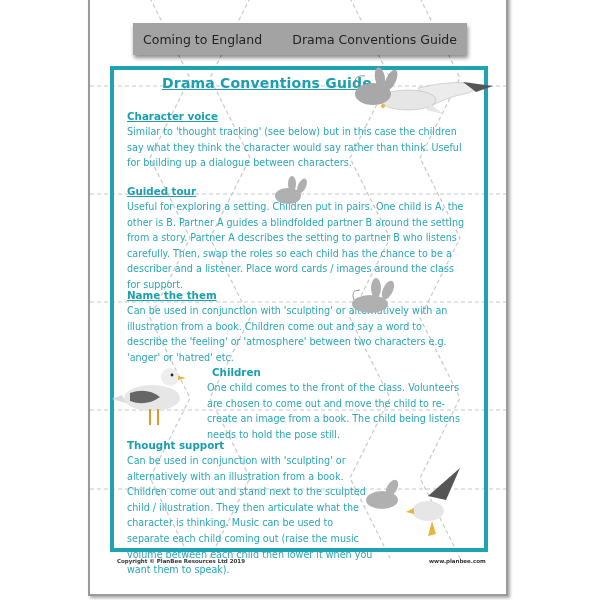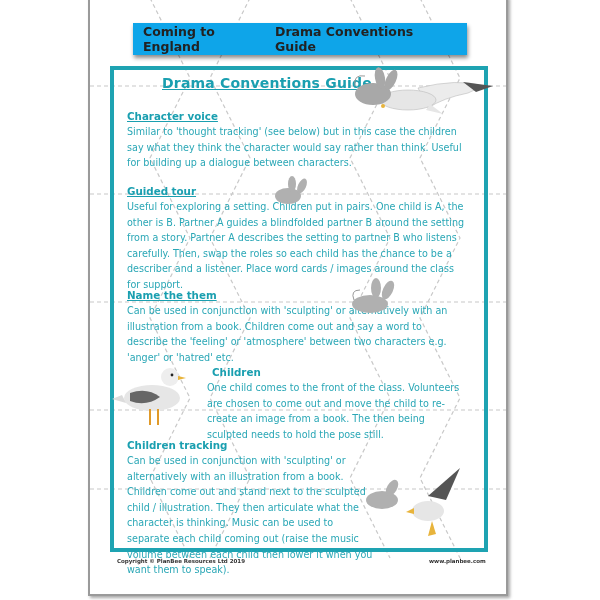--- a/index.html
+++ b/index.html
@@ -8,23 +8,23 @@
       font-family: "DejaVu Sans", sans-serif;
     }
     .page {
       position: absolute; left: 88px; top: -4px; width: 420px; height: 600px;
       background: #ffffff; border: 2px solid #9a9a9a; box-shadow: 2px 2px 3px rgba(0,0,0,0.35);
       box-sizing: border-box; overflow: hidden;
     }
     .bg-pattern { position: absolute; left: 0; top: 0; width: 420px; height: 600px; }
     .header-box {
       position: absolute; left: 43px; top: 25px; width: 334px; height: 32px;
-      background: #0ea5e9; box-shadow: 1px 3px 4px rgba(0,0,0,0.45);
+      background: #a3a3a3; box-shadow: 1px 3px 4px rgba(0,0,0,0.45);
       display: flex; justify-content: space-between; align-items: center; padding: 0 10px; box-sizing: border-box;
-      font-size: 12.5px; color: #222; font-weight: bold;
+      font-size: 12.5px; color: #222;
     }
     .frame {
       position: absolute; left: 20px; top: 68px; width: 378px; height: 486px;
       border: 4px solid #1ea3b2; box-sizing: border-box;
     }
     .doc-title {
       position: absolute; left: 72px; top: 77px; font-size: 14px; font-weight: bold; color: #1a9fb0;
       text-decoration: underline; letter-spacing: 0.2px;
     }
     .section { position: absolute; left: 37px; width: 338px; color: #2aa7b6; font-size: 9.6px; line-height: 15.6px; }
@@ -98,36 +98,36 @@
   </div>
   <svg class="deco" style="left:250px; top:280px;" width="60" height="40" viewBox="0 0 60 40">
     <ellipse cx="30" cy="26" rx="18" ry="9" fill="#b0b0b0"></ellipse>
     <ellipse cx="36" cy="10" rx="5" ry="10" fill="#b0b0b0"></ellipse>
     <ellipse cx="48" cy="12" rx="5" ry="10" fill="#b0b0b0" transform="rotate(25 48 12)"></ellipse>
     <path d="M14 22 Q10 12 20 12" fill="none" stroke="#999" stroke-width="1"></path>
   </svg>
 
   <div class="section" style="top:367px; left:37px;">
     <h3 class="nou" style="padding-left:85px;">Children</h3>
-    <p style="padding-left:80px;">One child comes to the front of the class. Volunteers are chosen to come out and move the child to re-create an image from a book. The then being sculpted needs to hold the pose still.</p>
+    <p style="padding-left:80px;">One child comes to the front of the class. Volunteers are chosen to come out and move the child to re-create an image from a book. The child being listens needs to hold the pose still.</p>
   </div>
 
   <svg class="deco" style="left:22px; top:365px;" width="80" height="70" viewBox="0 0 80 70">
     <ellipse cx="40" cy="35" rx="28" ry="13" fill="#e6e6e6"></ellipse>
     <path d="M10 32 L0 36 L14 40 Z" fill="#dcdcdc"></path>
     <path d="M18 30 Q35 24 48 34 Q34 44 18 38 Z" fill="#666"></path>
     <circle cx="58" cy="14" r="9" fill="#eeeeee"></circle>
     <path d="M66 13 L74 15 L66 17 Z" fill="#e8b43c"></path>
     <circle cx="60" cy="12" r="1.4" fill="#222"></circle>
     <line x1="38" y1="46" x2="38" y2="62" stroke="#e09a2a" stroke-width="2"></line>
     <line x1="46" y1="46" x2="46" y2="62" stroke="#e09a2a" stroke-width="2"></line>
   </svg>
 
   <div class="section" style="top:440px;">
-    <h3 class="nou">Children tracking</h3>
+    <h3 class="nou">Thought support</h3>
     <p style="width:250px;">Can be used in conjunction with 'sculpting' or alternatively with an illustration from a book. Children come out and stand next to the sculpted child / illustration. They then articulate what the character is thinking. Music can be used to separate each child coming out (raise the music volume between each child then lower it when you want them to speak).</p>
   </div>
 
   <svg class="deco" style="left:298px; top:468px;" width="80" height="80" viewBox="0 0 80 80">
     <path d="M40 30 L72 2 L58 34 Z" fill="#555"></path>
     <ellipse cx="40" cy="45" rx="16" ry="10" fill="#e6e6e6"></ellipse>
     <path d="M26 42 L18 46 L26 48 Z" fill="#e8b43c"></path>
     <path d="M44 55 L40 70 L48 68 Z" fill="#e8b43c"></path>
   </svg>
   <svg class="deco" style="left:272px; top:480px;" width="50" height="35" viewBox="0 0 50 35">

